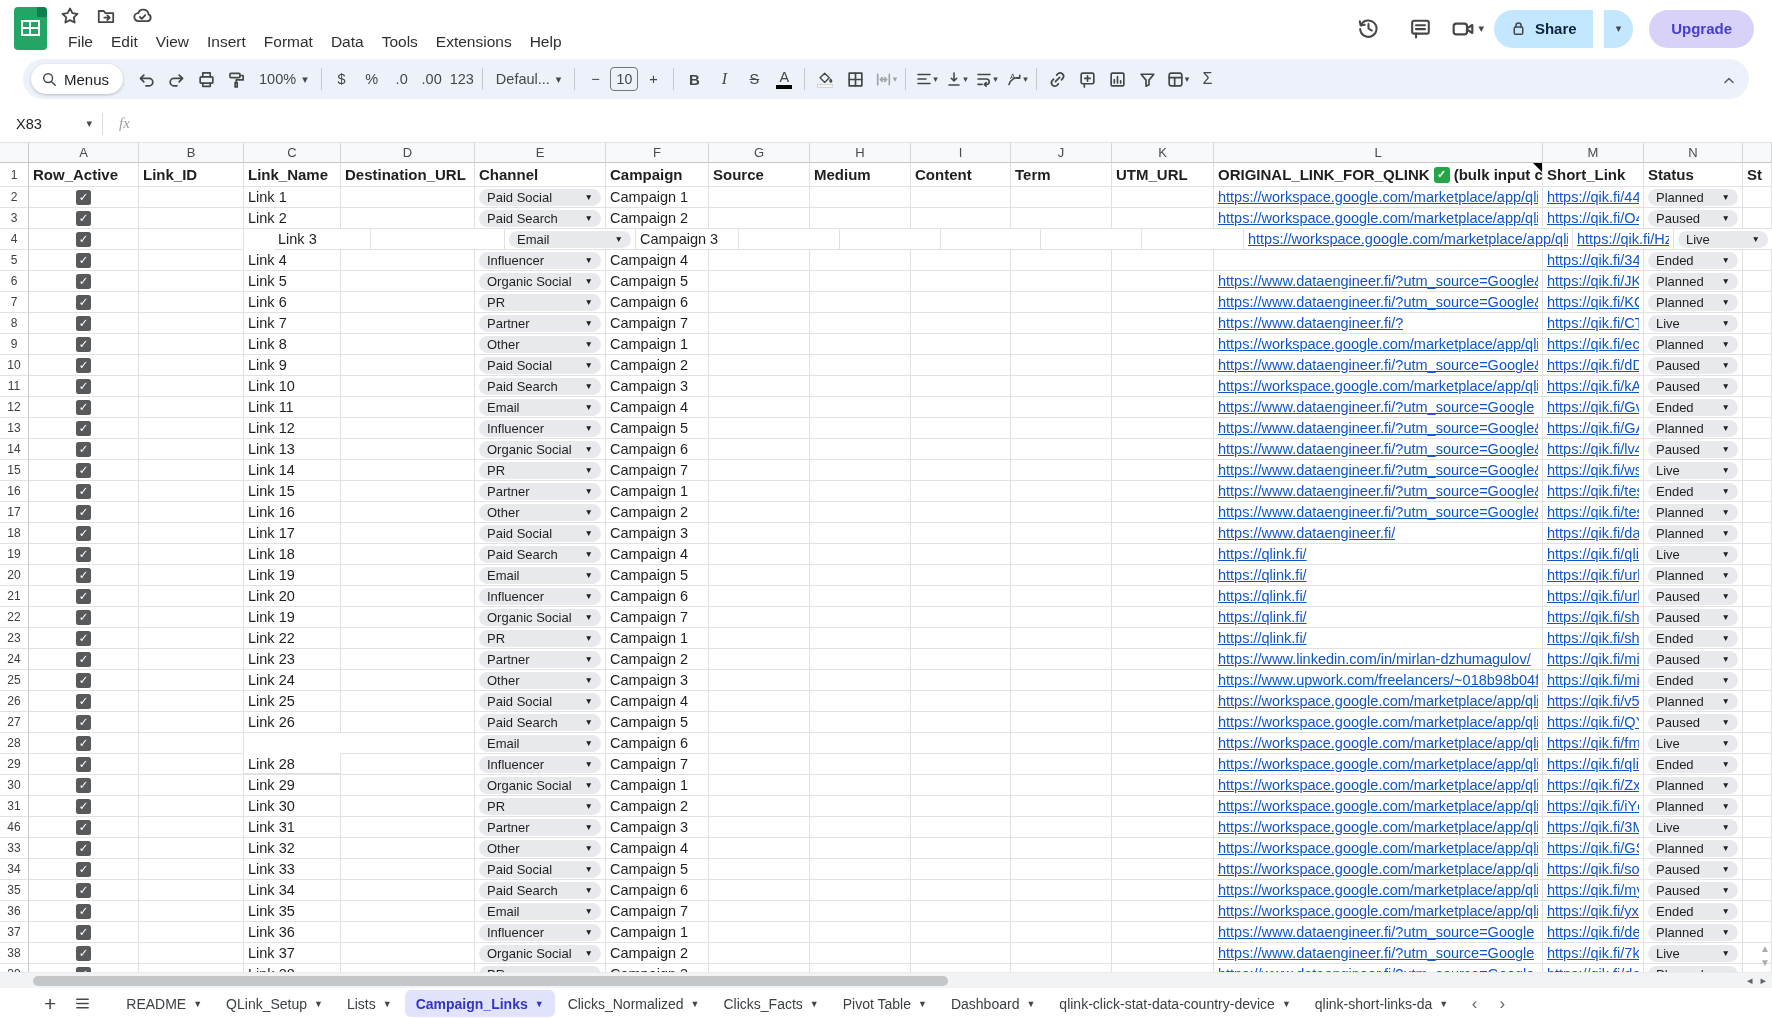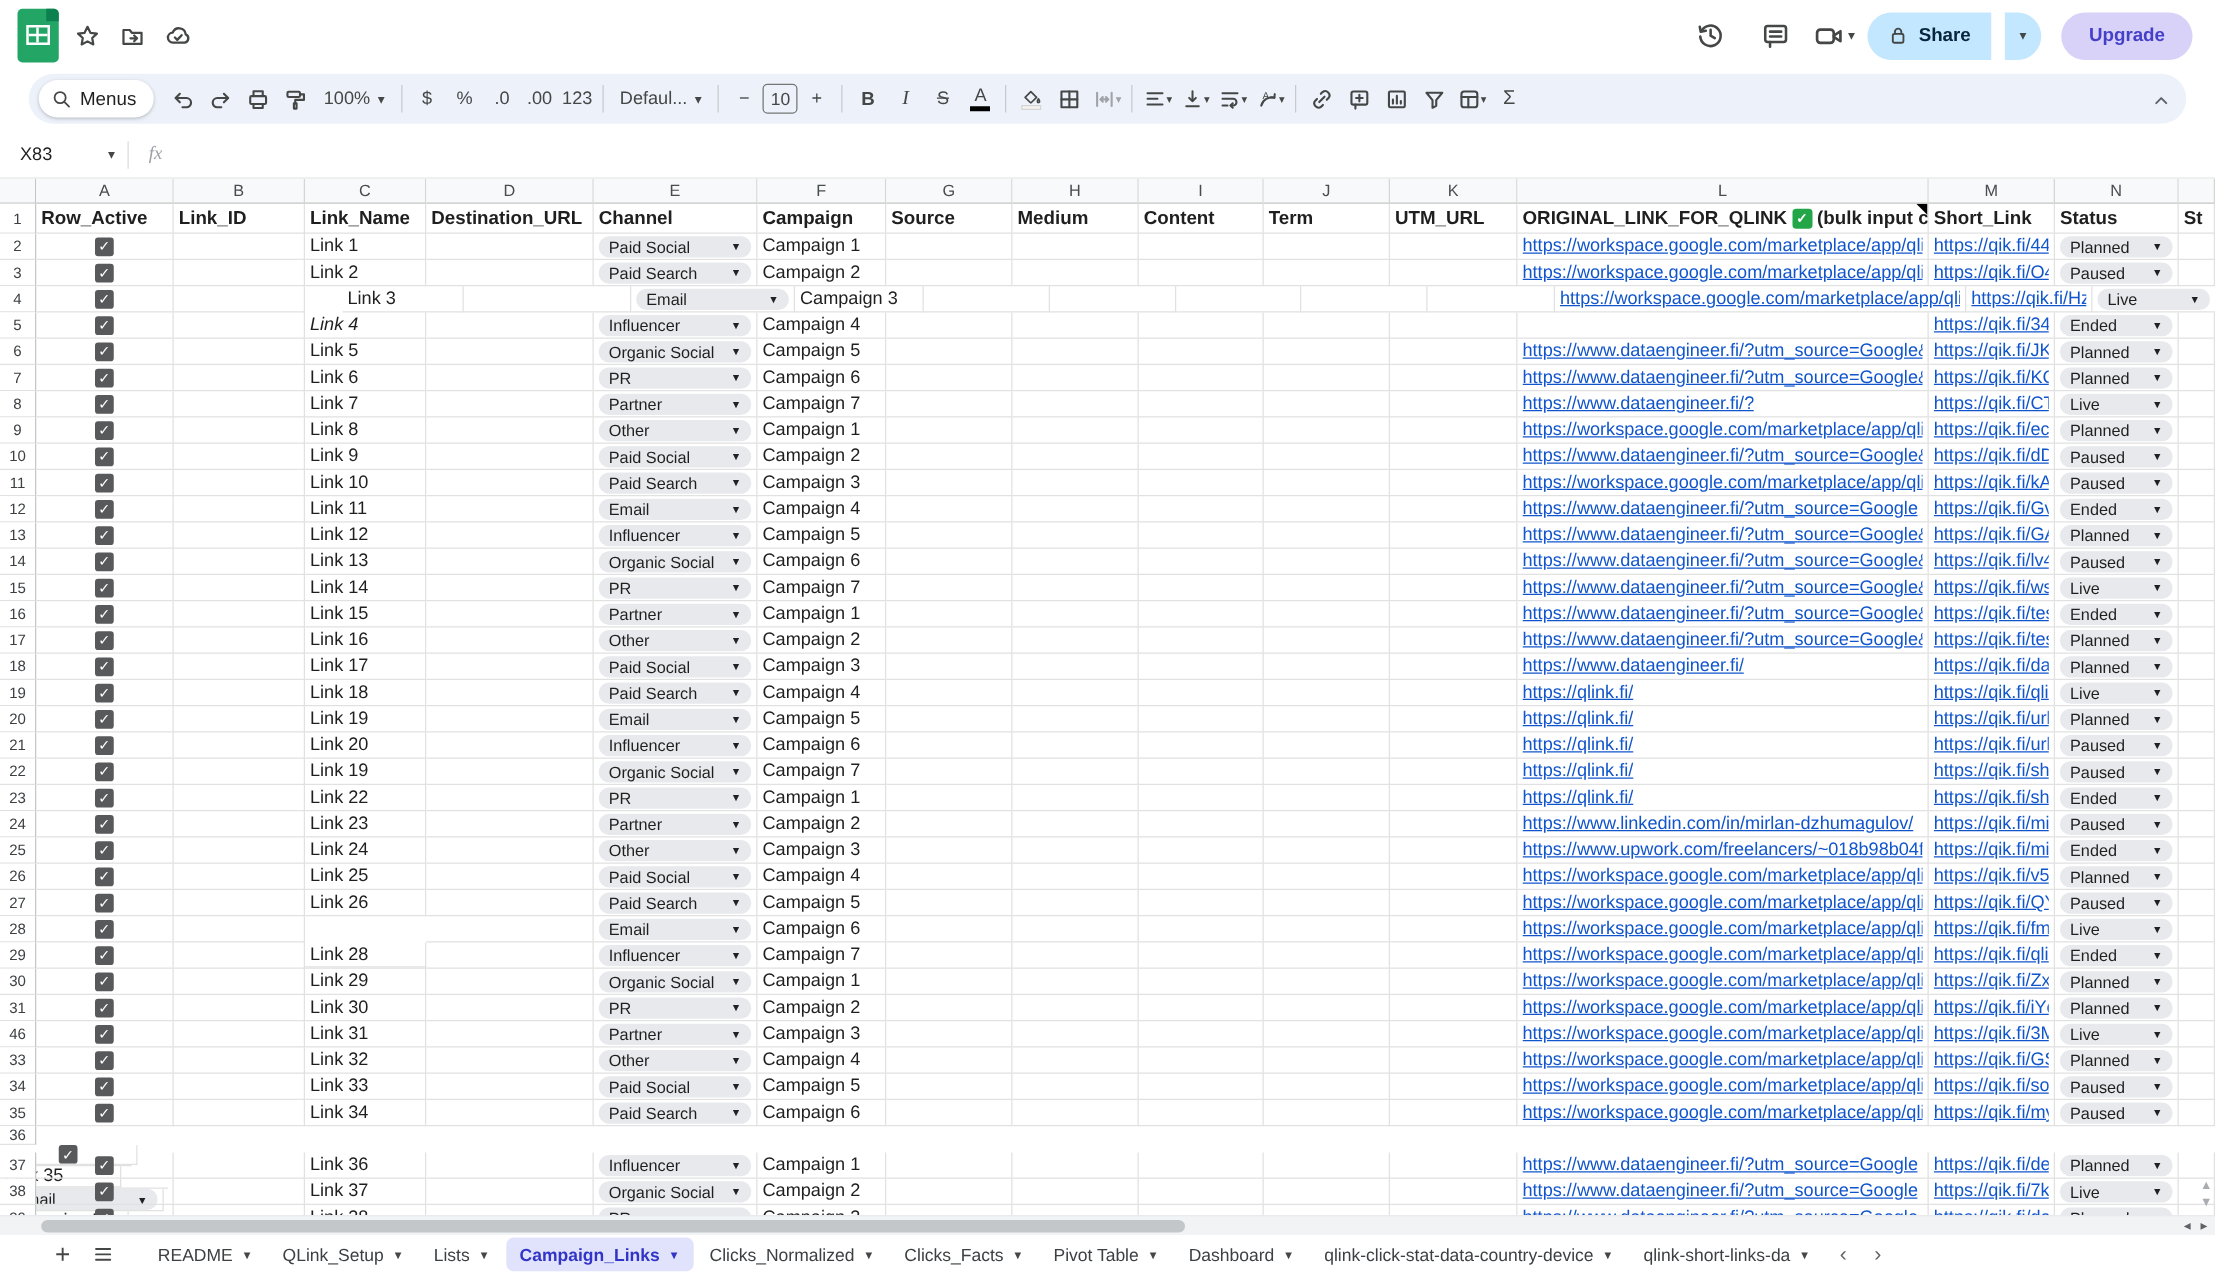--- a/index.html
+++ b/index.html
@@ -112,20 +112,31 @@
             <path d="M7.5 10.5 h4.5 M10.2 8.4 l2.1 2.1 -2.1 2.1"></path>
           </svg>
       </span>
       <span class="tb-mini">
         <svg width="21" height="21" viewBox="0 0 18 18" class="ic">
             <path d="M5.5 13.8 a3.4 3.4 0 0 1 -.2-6.8 4.6 4.6 0 0 1 8.9 1.1 3 3 0 0 1 -.7 5.7 z"></path>
             <path d="M6.8 10.3 l1.6 1.6 3-3.2"></path>
           </svg>
       </span>
     </div>
+    <div class="menubar" id="menubar">
+        <span>File</span>
+        <span>Edit</span>
+        <span>View</span>
+        <span>Insert</span>
+        <span>Format</span>
+        <span>Data</span>
+        <span>Tools</span>
+        <span>Extensions</span>
+        <span>Help</span>
+      </div>
   </div>
   <div class="tb-right">
     <span class="iconbtn">
       <svg width="23" height="23" viewBox="0 0 18 18" class="ic">
           <path d="M3.2 6.2 a6.4 6.4 0 1 1 -.7 3.3"></path>
           <path d="M2.2 3.4 l.6 3.2 3.2-.6"></path>
           <path d="M9 5.4 V9 l2.6 1.6"></path>
         </svg>
     </span>
     <span class="iconbtn">
@@ -471,21 +482,21 @@
         </span>
       </div>
       <div class="cell" style="width: 29px;"></div>
     </div>
     <div class="grid-row" style="height: 21px;">
       <div class="rownum">5</div>
       <div class="cell ctr" style="width: 110px;">
         <span class="cb">✓</span>
       </div>
       <div class="cell" style="width: 105px;"></div>
-      <div class="cell" style="width: 97px; font-style: italic;">Link 4</div>
+      <div class="cell" style="width: 97px;">Link 4</div>
       <div class="cell" style="width: 134px;"></div>
       <div class="cell" style="width: 131px; padding: 0px 4px;">
         <span class="pill">
           <span>Influencer</span>
           <span class="pc">▼</span>
         </span>
       </div>
       <div class="cell" style="width: 103px;">Campaign 4</div>
       <div class="cell" style="width: 101px;"></div>
       <div class="cell" style="width: 101px;"></div>
@@ -1517,21 +1528,21 @@
         <span class="link">https://qik.fi/my-v</span>
       </div>
       <div class="cell" style="width: 99px; padding: 0px 4px;">
         <span class="pill">
           <span>Paused</span>
           <span class="pc">▼</span>
         </span>
       </div>
       <div class="cell" style="width: 29px;"></div>
     </div>
-    <div class="grid-row" style="height: 21px; flex-direction: column;">
+    <div class="grid-row" style="height: 21px;">
       <div class="rownum">36</div>
       <div class="cell ctr" style="width: 110px;">
         <span class="cb">✓</span>
       </div>
       <div class="cell" style="width: 105px;"></div>
       <div class="cell" style="width: 97px;">Link 35</div>
       <div class="cell" style="width: 134px;"></div>
       <div class="cell" style="width: 131px; padding: 0px 4px;">
         <span class="pill">
           <span>Email</span>

